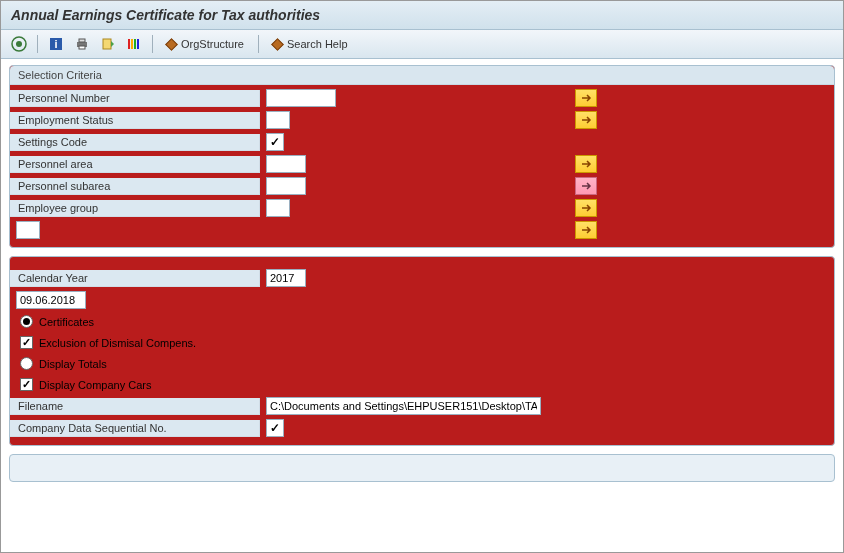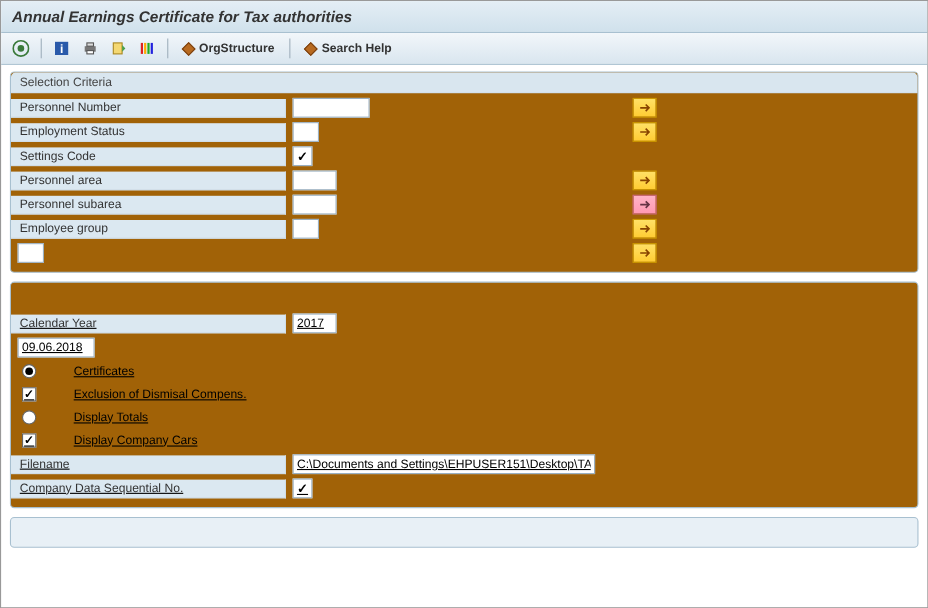--- a/index.html
+++ b/index.html
@@ -1,41 +1,41 @@
 <!DOCTYPE html>
 <html><head>
   <meta charset="utf-8">
   <style>
     * { box-sizing: border-box; margin: 0; padding: 0; }
     body { font-family: Arial, sans-serif; font-size: 11px; background: #fff; width: 844px; height: 553px; border: 1px solid #999; position: relative; }
     .title-bar { background: linear-gradient(#e4eef5, #d0e1ec); border-bottom: 1px solid #a8c0d0; padding: 6px 10px; font-size: 14px; font-weight: bold; font-style: italic; color: #333; }
     .toolbar { background: linear-gradient(#f2f6fa, #d9e6ef); border-bottom: 1px solid #a8c0d0; padding: 4px 8px; display: flex; align-items: center; gap: 6px; }
     .tb-icon { display: inline-flex; align-items: center; justify-content: center; width: 20px; height: 20px; cursor: pointer; }
     .tb-sep { width: 1px; height: 18px; background: #a0b0bc; margin: 0 2px; }
-    .tb-text-btn { display: inline-flex; align-items: center; gap: 3px; padding: 2px 6px; cursor: pointer; color: #333; font-weight: bold; }
+    .tb-text-btn { display: inline-flex; align-items: center; gap: 3px; padding: 2px 6px; cursor: pointer; color: #333; }
     .diamond { width: 9px; height: 9px; transform: rotate(45deg); background: #b86a20; border: 1px solid #7a4010; margin-right: 2px; flex-shrink: 0; }
     .content { padding: 6px 8px; }
-    .group { border: 1px solid #a8c0d0; border-radius: 4px; background: #a16207; margin-bottom: 8px; padding-bottom: 4px; }
+    .group { border: 1px solid #a8c0d0; border-radius: 4px; background: #b91c1c; margin-bottom: 8px; padding-bottom: 4px; }
     .group-title { padding: 3px 8px; font-size: 11px; color: #444; border-bottom: 1px solid #c8d8e4; background: #d9e6ef; border-radius: 4px 4px 0 0; }
     .group-body { padding: 2px 0; }
     .row { display: flex; align-items: center; min-height: 22px; }
     .label { width: 250px; padding: 2px 8px; border-bottom: 1px solid #d0dde7; border-right: 1px solid #d0dde7; color: #333; background: #dbe8f1; display: flex; align-items: center; }
     .input-cell { padding: 2px 6px; display: flex; gap: 4px; flex: 1; }
     input[type=text] { border: 1px solid #9aafc0; background: #fff; font-family: inherit; font-size: 11px; padding: 1px 3px; height: 18px; }
     .in-w1 { width: 70px; } .in-w2 { width: 24px; } .in-w3 { width: 40px; } .in-w4 { width: 70px; } .in-wlong { width: 275px; }
     .chk { width: 18px; height: 18px; border: 1px solid #9aafc0; background: #fff; display: inline-flex; align-items: center; justify-content: center; font-size: 12px; cursor: pointer; }
     .chk.checked::after { content: "✓"; color: #000; font-weight: bold; }
     .sel-btn { margin-left: 150px; width: 22px; height: 18px; background: linear-gradient(#ffe066, #ffcc33); border: 1px solid #cc9900; display: inline-flex; align-items: center; justify-content: center; cursor: pointer; position: absolute; left: 415px; }
     .sel-btn.pink { background: linear-gradient(#ffb3c6, #ff99b3); border-color: #cc6680; }
     .radio { width: 13px; height: 13px; border: 1px solid #666; border-radius: 50%; background: #fff; display: inline-flex; align-items: center; justify-content: center; margin-right: 6px; cursor: pointer; flex-shrink: 0; }
     .radio.selected::after { content: ""; width: 7px; height: 7px; background: #000; border-radius: 50%; }
     .chk2 { width: 13px; height: 13px; border: 1px solid #666; background: #fff; display: inline-flex; align-items: center; justify-content: center; margin-right: 6px; cursor: pointer; flex-shrink: 0; font-size: 11px; }
     .chk2.checked::after { content: "✓"; color: #000; font-weight: bold; }
     .row2 { display: flex; align-items: center; min-height: 21px; padding: 0 2px; }
-    .row2 .lab2 { padding-left: 8px; gap: 28px; }
+    .row2 .lab2 { padding-left: 8px; }
     .bottom-bar { border: 1px solid #a8c0d0; border-radius: 4px; background: #e8f0f6; height: 28px; margin-top: 4px; }
     svg { display: block; }
     .row { position: relative; }
   </style>
 </head>
 <body>
 
 <div class="title-bar">Annual Earnings Certificate for Tax authorities</div>
 
 <div class="toolbar">
@@ -157,21 +157,21 @@
           </div>
         <span class="sel-btn">
             <svg width="12" height="10" viewBox="0 0 12 10">
               <path d="M2 5 L10 5 M7 2 L10 5 L7 8" stroke="#884400" stroke-width="1.5" fill="none"></path>
             </svg>
           </span>
       </div>
     </div>
   </div>
 
-  <div class="group" style="padding-top:24px;text-decoration:underline;">
+  <div class="group" style="padding-top:8px;">
     <div class="group-body">
       <div class="row">
         <div class="label">Calendar Year</div>
         <div class="input-cell">
             <input type="text" class="in-w3" value="2017" style="">
           </div>
       </div>
       <div class="row">
         <div class="input-cell">
             <input type="text" class="in-w4" value="09.06.2018" style="">

